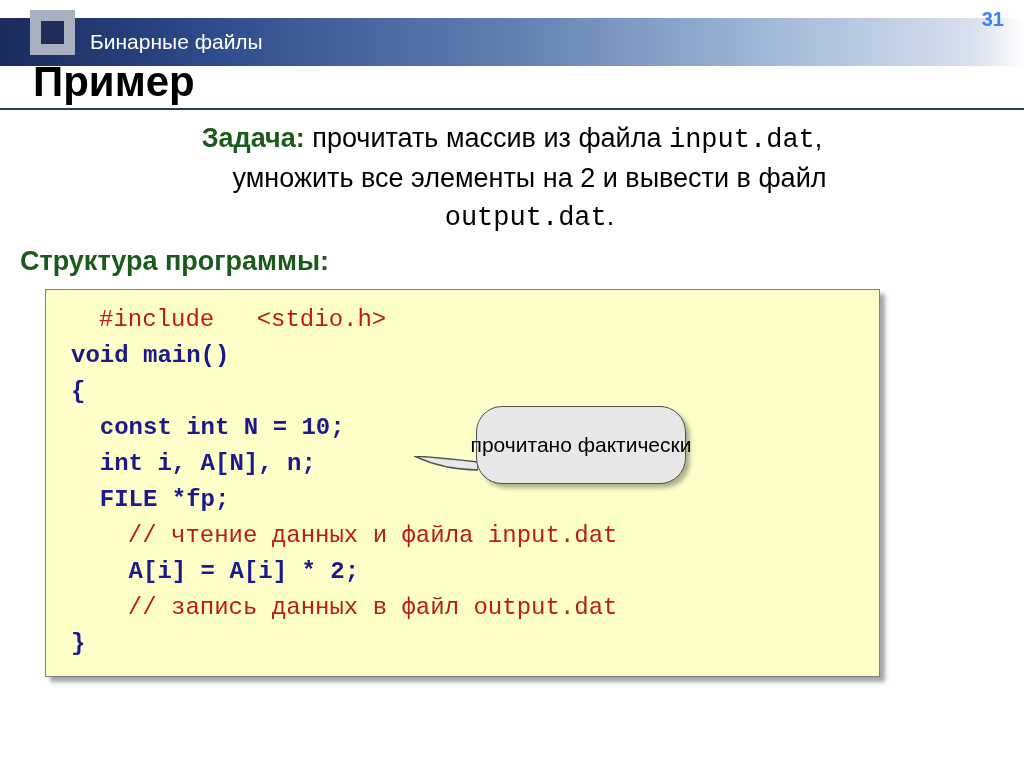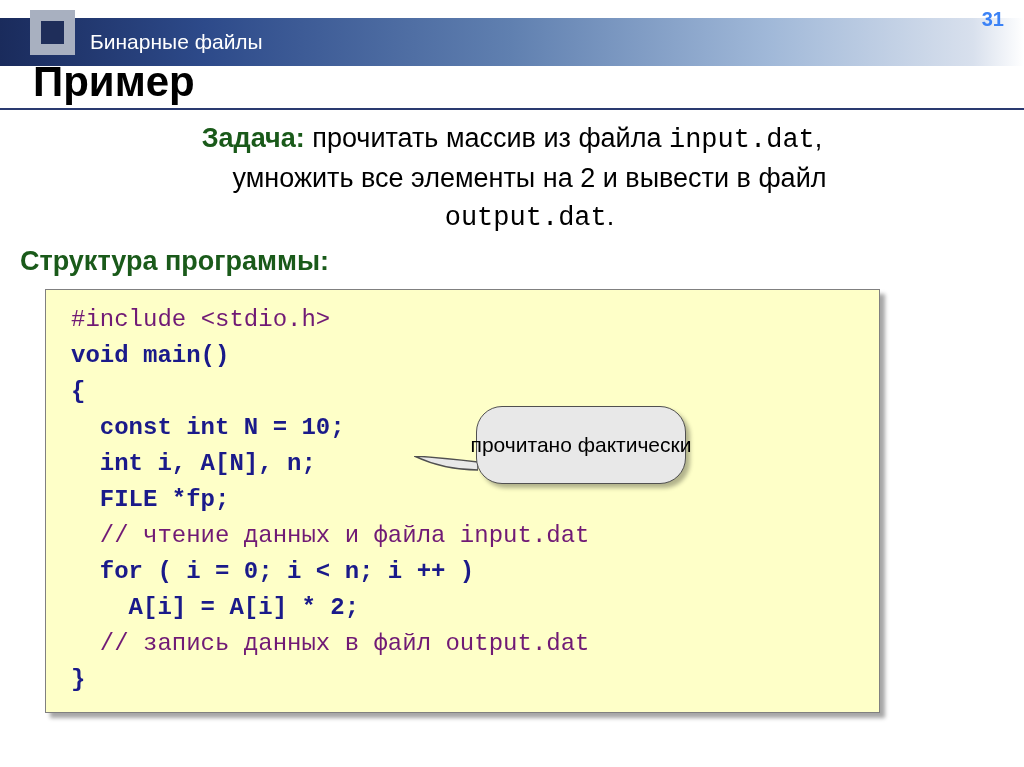--- a/index.html
+++ b/index.html
@@ -108,21 +108,21 @@
       background: #feffc8;
       border: 1px solid #808080;
       box-shadow: 5px 5px 4px rgba(0,0,0,0.35);
       padding: 12px 25px 14px 25px;
       font-family: "Courier New", monospace;
       font-size: 24px;
       line-height: 1.5;
       color: #1a1a8a;
     }
     .code-box .kw { color: #1a1a8a; font-weight: bold; }
-    .code-box .green { color: #701a75; }
+    .code-box .green { color: #b91c1c; margin-left: 28px; }
     .code-box div { white-space: pre; }
     .callout {
       position: absolute;
       left: 430px;
       top: 116px;
       width: 210px;
       height: 78px;
       background: #e8e8e8;
       border: 1.5px solid #505050;
       border-radius: 26px;
@@ -179,21 +179,20 @@
   <div class="struct-label">Структура программы:</div>
 
   <div class="code-box">
     <div><span class="green">#include </span><span class="green">&lt;stdio.h&gt;</span></div>
     <div class="kw">void main()</div>
     <div class="kw">{</div>
     <div class="kw">  const int N = 10;</div>
     <div class="kw">  int i, A[N], n;</div>
     <div class="kw">  FILE *fp;</div>
     <div class="green">  // чтение данных и файла input.dat</div>
-    <div><span class="kw">  for</span><span class="kw"> ( i = 0; i &lt; n; i ++ )</span></div>
     <div class="kw">    A[i] = A[i] * 2;</div>
     <div class="green">  // запись данных в файл output.dat</div>
     <div class="kw">}</div>
 
     <svg class="callout-tail" viewBox="0 0 64 20">
       <path d="M 64 6 Q 30 2 0 0 Q 30 14 64 14 Z" fill="#e8e8e8" stroke="#505050" stroke-width="1.5"></path>
     </svg>
     <div class="callout">
       <span>прочитано фактически</span>
     </div>

